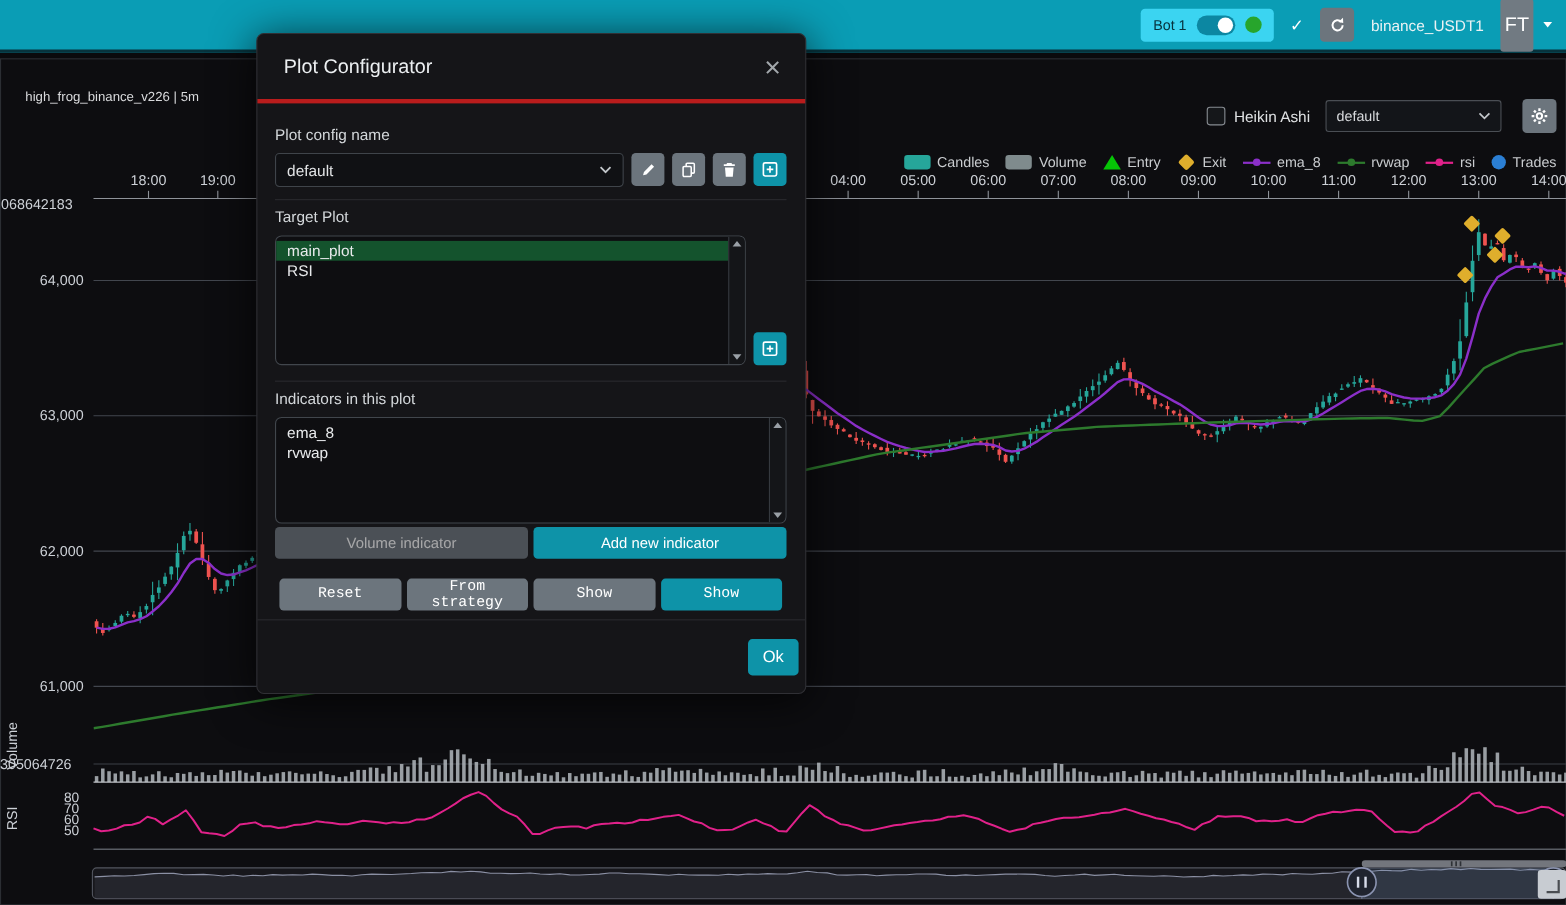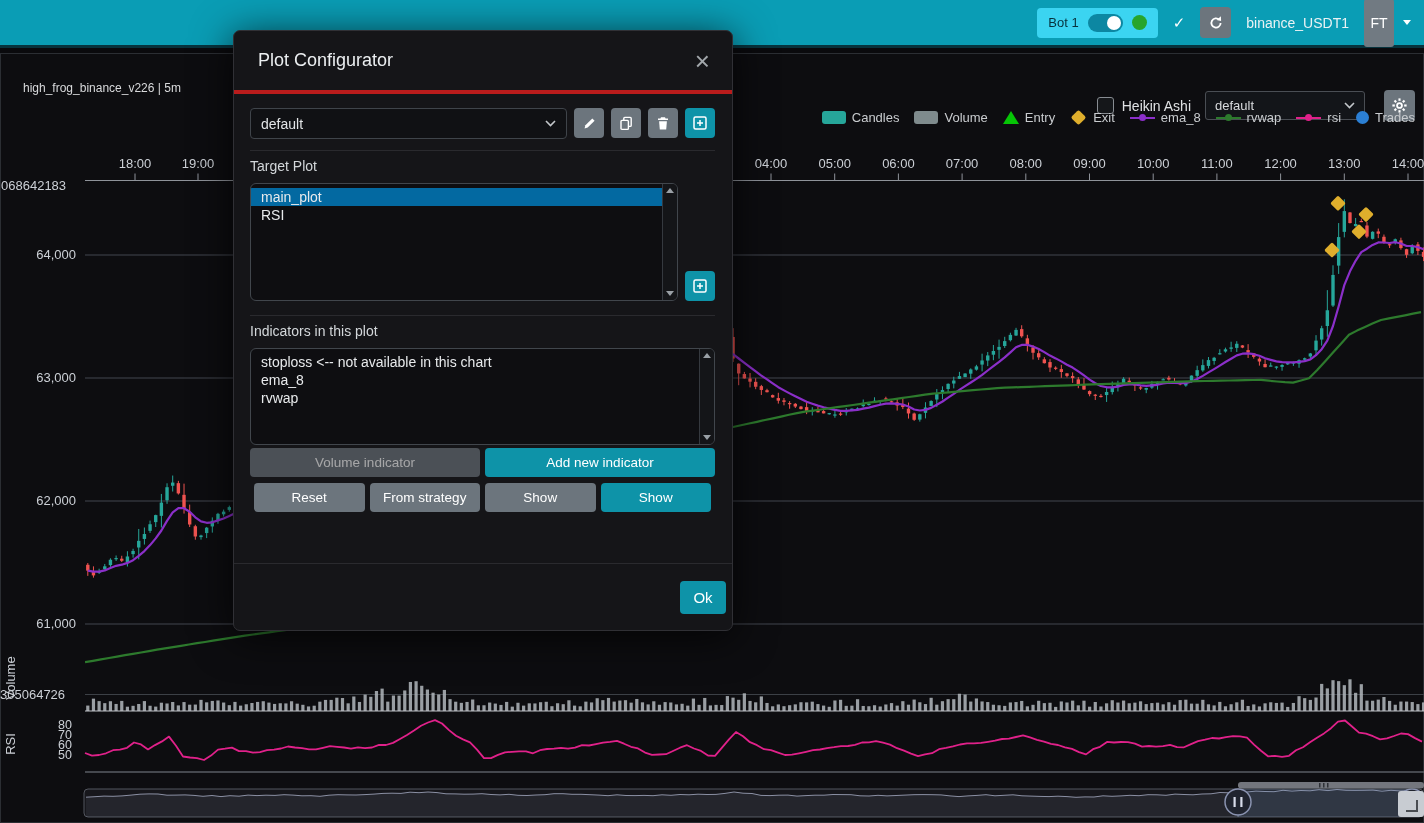--- a/index.html
+++ b/index.html
@@ -9,34 +9,34 @@
   .navbar{position:absolute;top:0;left:0;right:0;height:45px;background:#0a9db5;border-bottom:3px solid #07333d;
     display:flex;align-items:center;justify-content:flex-end;gap:15px;padding:0 13px;z-index:6;}
   .bot-pill{display:flex;align-items:center;gap:9px;background:#3bd4f1;color:#07313c;border:none;
     padding:6px 11px;border-radius:4px;font-size:13px;cursor:pointer;}
   .toggle{width:35px;height:18px;border-radius:9px;background:#0c87a2;position:relative;}
   .toggle .knob{position:absolute;right:2px;top:2px;width:14px;height:14px;border-radius:50%;background:#fff;}
   .green-dot{width:15px;height:15px;border-radius:50%;background:#27a52c;}
   .nav-check{color:#fff;font-size:15px;}
   .icon-btn{width:31px;height:31px;border-radius:4px;background:#6c757d;border:none;display:flex;align-items:center;justify-content:center;cursor:pointer;padding:0;}
   .pair-text{font-size:14px;color:#eaf2f4;}
-  .avatar{width:30px;height:48px;border-radius:3px;background:#717a82;color:#fff;font-size:14px;display:flex;align-items:center;justify-content:center;}
+  .avatar{width:30px;height:48px;border-radius:3px;background:#717a82;color:#fff;font-size:18px;display:flex;align-items:center;justify-content:center;}
   .caret{width:0;height:0;border-left:4px solid transparent;border-right:4px solid transparent;border-top:5px solid #fff;margin-left:-6px;}
 
   
   .chart-card{position:absolute;left:0;right:0;top:53px;bottom:0;background:#0d0d10;border:1px solid #2b2e33;z-index:1;}
   .chart-title{position:absolute;left:22px;top:27px;font-size:12px;color:#d9dadc;z-index:2;}
   .chart-controls{position:absolute;right:8px;top:36px;display:flex;align-items:center;gap:14px;z-index:2;}
   .heikin{display:flex;align-items:center;gap:8px;}
   .checkbox{width:15px;height:15px;border:1px solid #878c92;border-radius:3px;background:#15171a;cursor:pointer;}
   .heikin-label{font-size:14px;color:#dfe1e3;}
   .mock-select{width:140px;height:27px;background:#131519;border:1px solid #4a4e54;border-radius:3px;
     display:flex;align-items:center;justify-content:space-between;padding:0 9px;font-size:13px;color:#d8dadd;cursor:pointer;}
   .gear-btn{margin-left:5px;}
-  .legend{position:absolute;right:8px;top:56px;display:flex;align-items:center;gap:15px;list-style:none;margin:0;padding:0;z-index:2;}
+  .legend{position:absolute;right:8px;top:86px;display:flex;align-items:center;gap:15px;list-style:none;margin:0;padding:0;z-index:2;}
   .legend li{display:flex;align-items:center;gap:6px;cursor:pointer;}
   .legend .lbl{font-size:13px;color:#c9cccf;}
   .lm-rect{width:24px;height:13px;border-radius:3px;display:inline-block;}
   .lm-tri{width:0;height:0;border-left:8px solid transparent;border-right:8px solid transparent;display:inline-block;}
   .lm-dia{width:11px;height:11px;border-radius:2px;transform:rotate(45deg);display:inline-block;margin:0 3px;}
   .lm-line{width:25px;height:10px;position:relative;display:inline-block;}
   .lm-line i{position:absolute;left:0;top:4px;width:25px;height:2.5px;}
   .lm-line b{position:absolute;left:9px;top:1.5px;width:7px;height:7px;border-radius:50%;}
   .lm-circle{width:13px;height:13px;border-radius:50%;display:inline-block;}
 
@@ -55,32 +55,32 @@
     display:flex;align-items:center;justify-content:space-between;padding:0 10px;font-size:14px;color:#e2e4e6;cursor:pointer;}
   .sq-btn{width:30px;height:30px;border-radius:4px;background:#6c757d;border:none;display:flex;align-items:center;justify-content:center;cursor:pointer;padding:0;flex:0 0 30px;}
   .sq-btn.teal{background:#0e93a8;}
   .divider{height:1px;background:#2a2a2e;margin:0 0 7px;}
   .target-row{display:flex;align-items:flex-end;gap:7px;margin-bottom:14px;}
   .listbox{position:relative;background:#0e0e11;border:1px solid #41464c;border-radius:6px;overflow:hidden;}
   #target-list{flex:1;height:116px;}
   #indicator-list{height:95px;margin-bottom:3px;}
   .listbox .items{padding:4px 0 0 0;}
   .listbox .item{font-size:14px;color:#e8eaec;padding:1px 10px;margin-right:15px;cursor:pointer;white-space:nowrap;}
-  .listbox .item.selected{background:#0369a1;}
+  .listbox .item.selected{background:#14532d;}
   .scroll-track{position:absolute;top:0;bottom:0;right:0;width:14px;background:#141518;border-left:1px solid #35393f;
     display:flex;flex-direction:column;justify-content:space-between;align-items:center;padding:4px 0;}
   .arr-up{width:0;height:0;border-left:4px solid transparent;border-right:4px solid transparent;border-bottom:5px solid #9aa0a6;}
   .arr-dn{width:0;height:0;border-left:4px solid transparent;border-right:4px solid transparent;border-top:5px solid #9aa0a6;}
   .btn{border:none;border-radius:4px;color:#fff;font-size:13.5px;font-family:inherit;display:flex;align-items:center;justify-content:center;cursor:pointer;}
   .btn-gray{background:#6c757d;}
   .btn-teal{background:#0e93a8;}
   .indicator-actions{display:flex;gap:5px;margin-top:3px;}
   .indicator-actions .btn{flex:1;height:29px;}
   .btn.disabled{opacity:.62;cursor:default;}
-  .bottom-actions{display:flex;gap:5px;margin-top:6px;padding:0 4px;}
+  .bottom-actions{display:flex;gap:5px;margin-top:18px;padding:0 4px;font-family:Liberation Mono, monospace;}
   .bottom-actions .btn{flex:1;height:29px;}
   .modal-footer{position:absolute;left:0;right:0;bottom:0;height:66px;border-top:1px solid #2a2a2e;
     display:flex;align-items:center;justify-content:flex-end;padding:0 6px;}
   .ok-btn{width:46px;height:33px;font-size:15px;}
 </style>
 </head>
 <body>
 
 <header class="navbar">
   <button class="bot-pill">
@@ -975,20 +975,21 @@
     <path d="M1406 811 H1417 V800" fill="none" stroke="#4a4d52" stroke-width="2"></path>
   </svg>
 
 <div class="modal">
   <div class="modal-header">
     <span class="modal-title">Plot Configurator</span>
     <button class="modal-close">×</button>
   </div>
 
   <div class="modal-body">
+    <div class="field-label">Plot config name</div>
 
     <div class="config-row">
       <span class="modal-select">
         <span>default</span>
         <svg width="11" height="7" viewBox="0 0 11 7">
           <path d="M1 1l4.5 4.5L10 1" fill="none" stroke="#c3c7cb" stroke-width="1.6"></path>
         </svg>
       </span>
       <button class="sq-btn">
         <svg width="15" height="15" viewBox="0 0 15 15">
@@ -1035,21 +1036,20 @@
           <path d="M8 5v6M5 8h6" stroke="#fff" stroke-width="1.5"></path>
         </svg>
       </button>
     </div>
 
     <div class="divider"></div>
     <div class="field-label">Indicators in this plot</div>
 
     <div class="listbox" id="indicator-list">
       <div class="items">
-          <div class="item">stoploss &lt;-- not available in this chart</div>
           <div class="item">ema_8</div>
           <div class="item">rvwap</div>
         </div>
       <div class="scroll-track">
         <span class="arr-up"></span>
         <span class="arr-dn"></span>
       </div>
     </div>
 
     <div class="indicator-actions">

